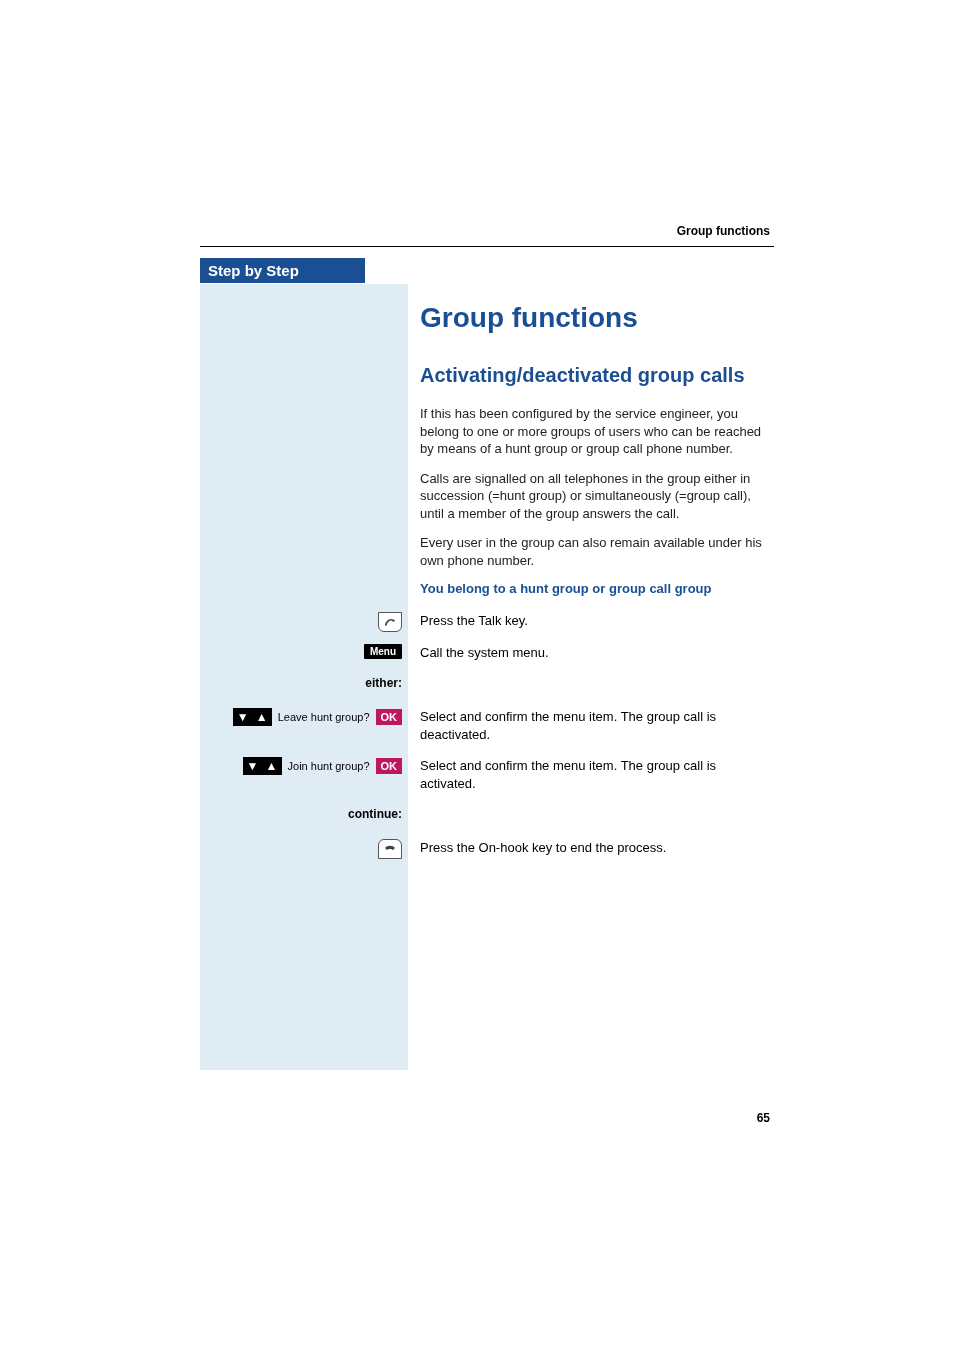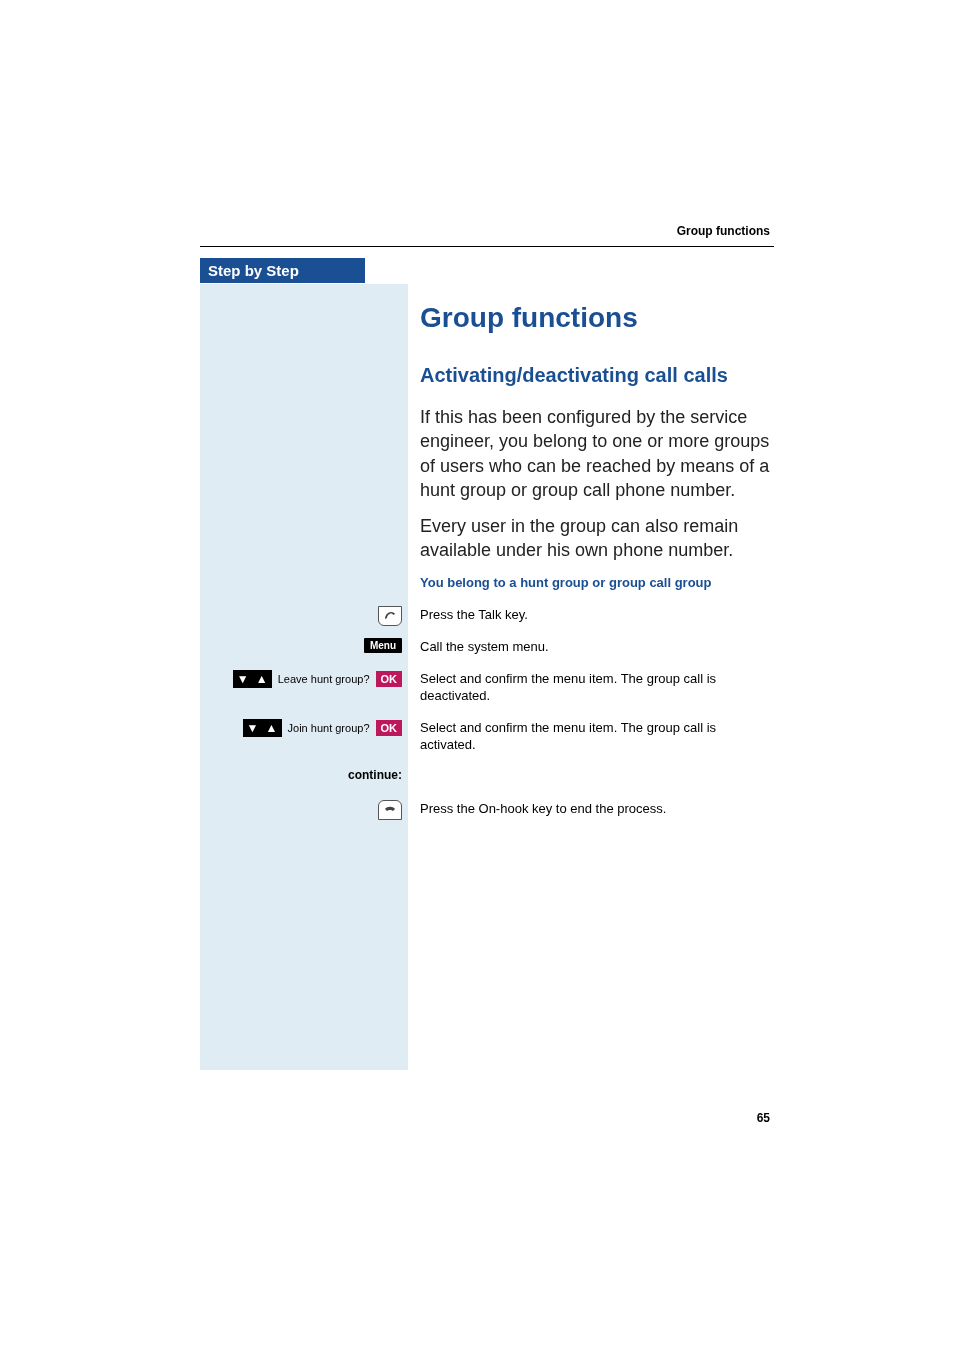--- a/index.html
+++ b/index.html
@@ -68,21 +68,21 @@
     font-weight: bold;
     margin: 18px 0 30px 0;
   }
   .h2 {
     color: #1b4f93;
     font-size: 20px;
     font-weight: bold;
     margin: 14px 0 18px 0;
   }
   .body-text {
-    font-size: 18px;
+    font-size: 13px;
     line-height: 1.35;
     margin: 0 0 12px 0;
     color: #222;
   }
   .sub-head {
     color: #1b4f93;
     font-size: 13px;
     font-weight: bold;
     margin: 12px 0 16px 0;
   }
@@ -193,23 +193,24 @@
 
   <div class="running-header">Group functions</div>
   <div class="divider"></div>
 
   <div class="sidebar-header">Step by Step</div>
   <div class="sidebar-body"></div>
 
   <div class="main-col">
 
     <div class="h1">Group functions</div>
-    <div class="h2">Activating/deactivating call calls</div>
+    <div class="h2">Activating/deactivated group calls</div>
 
     <p class="body-text">If this has been configured by the service engineer, you belong to one or more groups of users who can be reached by means of a hunt group or group call phone number.</p>
+    <p class="body-text">Calls are signalled on all telephones in the group either in succession (=hunt group) or simultaneously (=group call), until a member of the group answers the call.</p>
     <p class="body-text">Every user in the group can also remain available under his own phone number.</p>
 
     <div class="sub-head">You belong to a hunt group or group call group</div>
 
     <div class="row">
       <div class="icon-area">
         <div class="left-icons">
           <span class="key-icon">
             <svg width="14" height="11" viewBox="0 0 14 11">
                 <path d="M2 9 C2 5 5 2 8 2 C10 2 12 3 12 4 L10 5 C10 4 9 3.5 8 3.5 C6 3.5 4 6 4 8 L2 9 Z" fill="#444"></path>
@@ -222,20 +223,26 @@
 
     <div class="row">
       <div class="icon-area">
         <div class="left-chip">
           <span class="chip">Menu</span>
         </div>
       </div>
       <div class="text-area step-line">Call the system menu.</div>
     </div>
 
+    <div class="row">
+      <div class="icon-area">
+        <div class="left-plain">either:</div>
+      </div>
+      <div class="text-area step-line">&nbsp;</div>
+    </div>
 
     <div class="row">
       <div class="icon-area">
         <div class="left-icons">
           <span class="arrow-box">
               <span>▼</span>
               <span>▲</span>
             </span>
           <span class="lcd-label">Leave hunt group?</span>
           <span class="ok-chip">OK</span>

